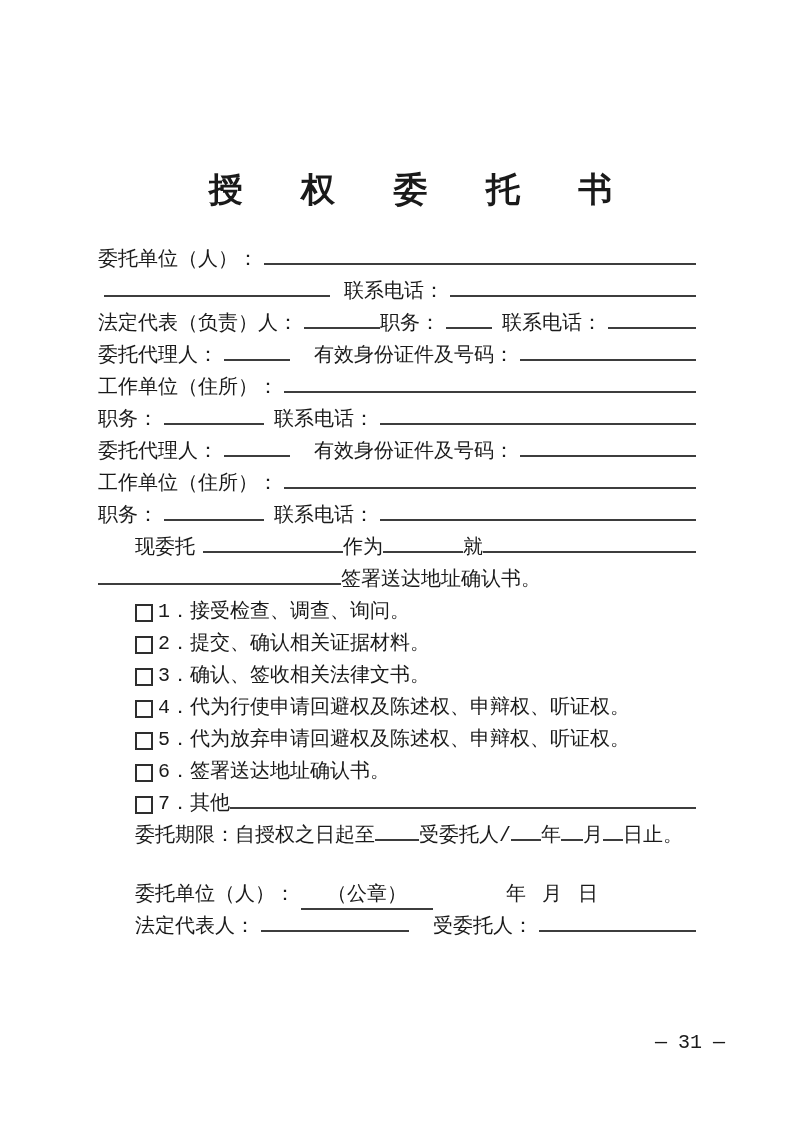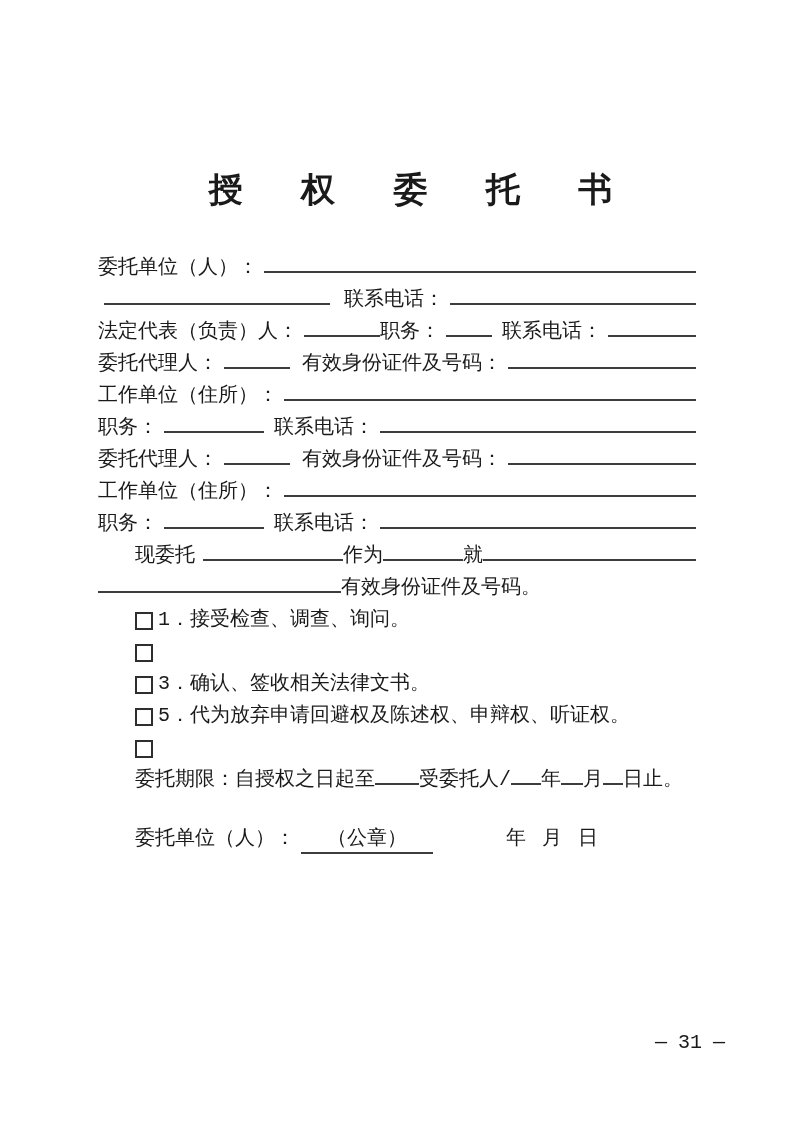--- a/index.html
+++ b/index.html
@@ -22,21 +22,21 @@
     text-align: center;
     font-size: 34px;
     font-weight: 700;
     letter-spacing: 19px;
     padding-left: 19px;
     box-sizing: border-box;
   }
   .content {
     position: absolute;
     left: 98px;
-    top: 252px;
+    top: 244px;
     width: 598px;
   }
   .row {
     display: flex;
     align-items: baseline;
     height: 32px;
     line-height: 32px;
     font-size: 20px;
     white-space: nowrap;
   }
@@ -69,21 +69,21 @@
   .date-group {
     display: flex;
     margin-left: auto;
     margin-right: 98px;
     gap: 16px;
   }
   .gap-top { margin-top: 27px; }
   .ml6  { margin-left: 6px; }
   .ml8  { margin-left: 8px; }
   .ml10 { margin-left: 10px; }
-  .ml12 { margin-left: 12px; }
+  .ml12 { margin-left: 24px; }
   .ml14 { margin-left: 14px; }
   .footer {
     position: absolute;
     top: 1031px;
     right: 96px;
     display: flex;
     align-items: center;
     gap: 11px;
     font-size: 20px;
     color: #1a1a1a;
@@ -161,48 +161,59 @@
       <span class="lbl">现委托</span>
       <span class="blank ml8" style="width:140px"></span>
       <span class="lbl">作为</span>
       <span class="blank" style="width:80px"></span>
       <span class="lbl">就</span>
       <span class="blank fill"></span>
     </div>
 
     <div class="row">
       <span class="blank" style="width:243px"></span>
-      <span class="lbl">有效身份证件及号码。</span>
+      <span class="lbl">签署送达地址确认书。</span>
     </div>
 
 
     <div class="row indent">
       <span class="checkbox"></span>
       <span class="lbl">1．接受检查、调查、询问。</span>
     </div>
 
     <div class="row indent">
       <span class="checkbox"></span>
+      <span class="lbl">2．提交、确认相关证据材料。</span>
     </div>
 
     <div class="row indent">
       <span class="checkbox"></span>
       <span class="lbl">3．确认、签收相关法律文书。</span>
     </div>
 
+    <div class="row indent">
+      <span class="checkbox"></span>
+      <span class="lbl">4．代为行使申请回避权及陈述权、申辩权、听证权。</span>
+    </div>
 
     <div class="row indent">
       <span class="checkbox"></span>
       <span class="lbl">5．代为放弃申请回避权及陈述权、申辩权、听证权。</span>
     </div>
 
     <div class="row indent">
       <span class="checkbox"></span>
-    </div>
-
+      <span class="lbl">6．签署送达地址确认书。</span>
+    </div>
+
+    <div class="row indent">
+      <span class="checkbox"></span>
+      <span class="lbl">7．其他</span>
+      <span class="blank fill"></span>
+    </div>
 
     <div class="row indent">
       <span class="lbl">委托期限：自授权之日起至</span>
       <span class="blank" style="width:44px"></span>
       <span class="lbl">受委托人/</span>
       <span class="blank" style="width:30px"></span>
       <span class="lbl">年</span>
       <span class="blank" style="width:22px"></span>
       <span class="lbl">月</span>
       <span class="blank" style="width:20px"></span>
@@ -212,20 +223,26 @@
     <div class="row indent gap-top">
       <span class="lbl">委托单位（人）：</span>
       <span class="seal-blank">（公章）</span>
       <span class="date-group">
         <span>年</span>
         <span>月</span>
         <span>日</span>
       </span>
     </div>
 
+    <div class="row indent">
+      <span class="lbl">法定代表人：</span>
+      <span class="blank ml6" style="width:148px"></span>
+      <span class="lbl ml12">受委托人：</span>
+      <span class="blank fill ml6"></span>
+    </div>
 
   </div>
 
   <div class="footer">
     <span>—</span>
     <span>31</span>
     <span>—</span>
   </div>
 
 </div>

